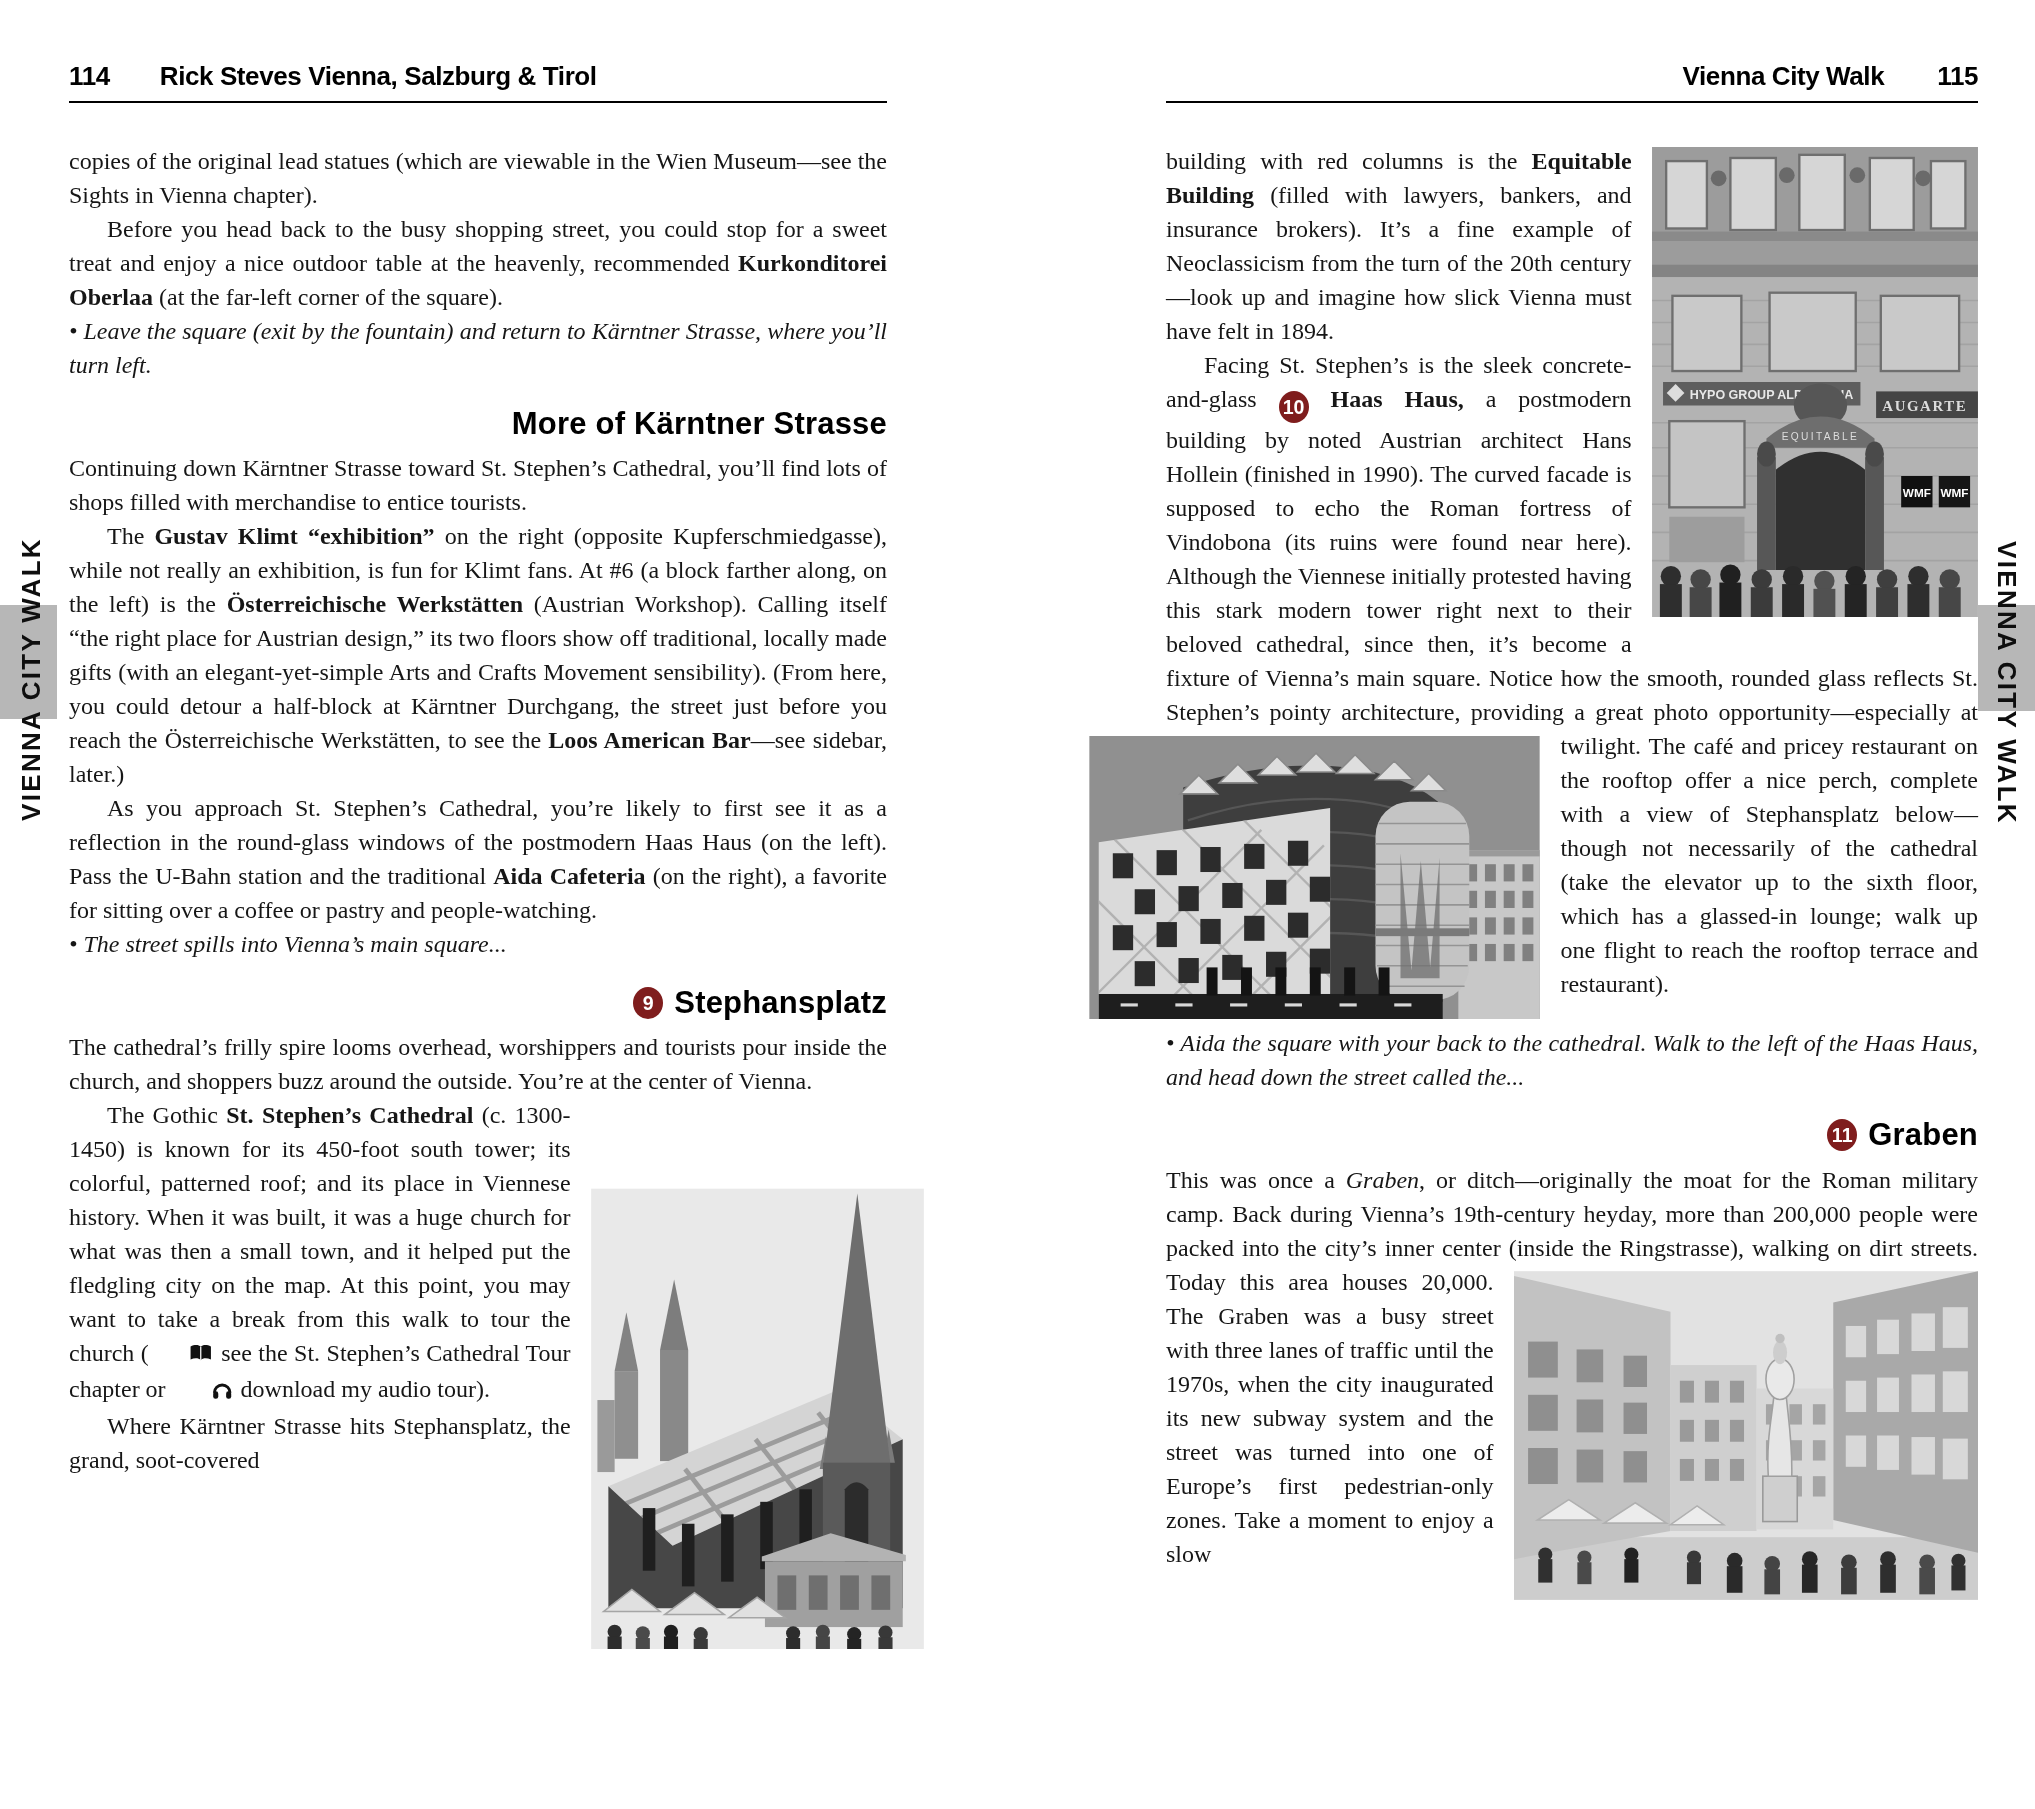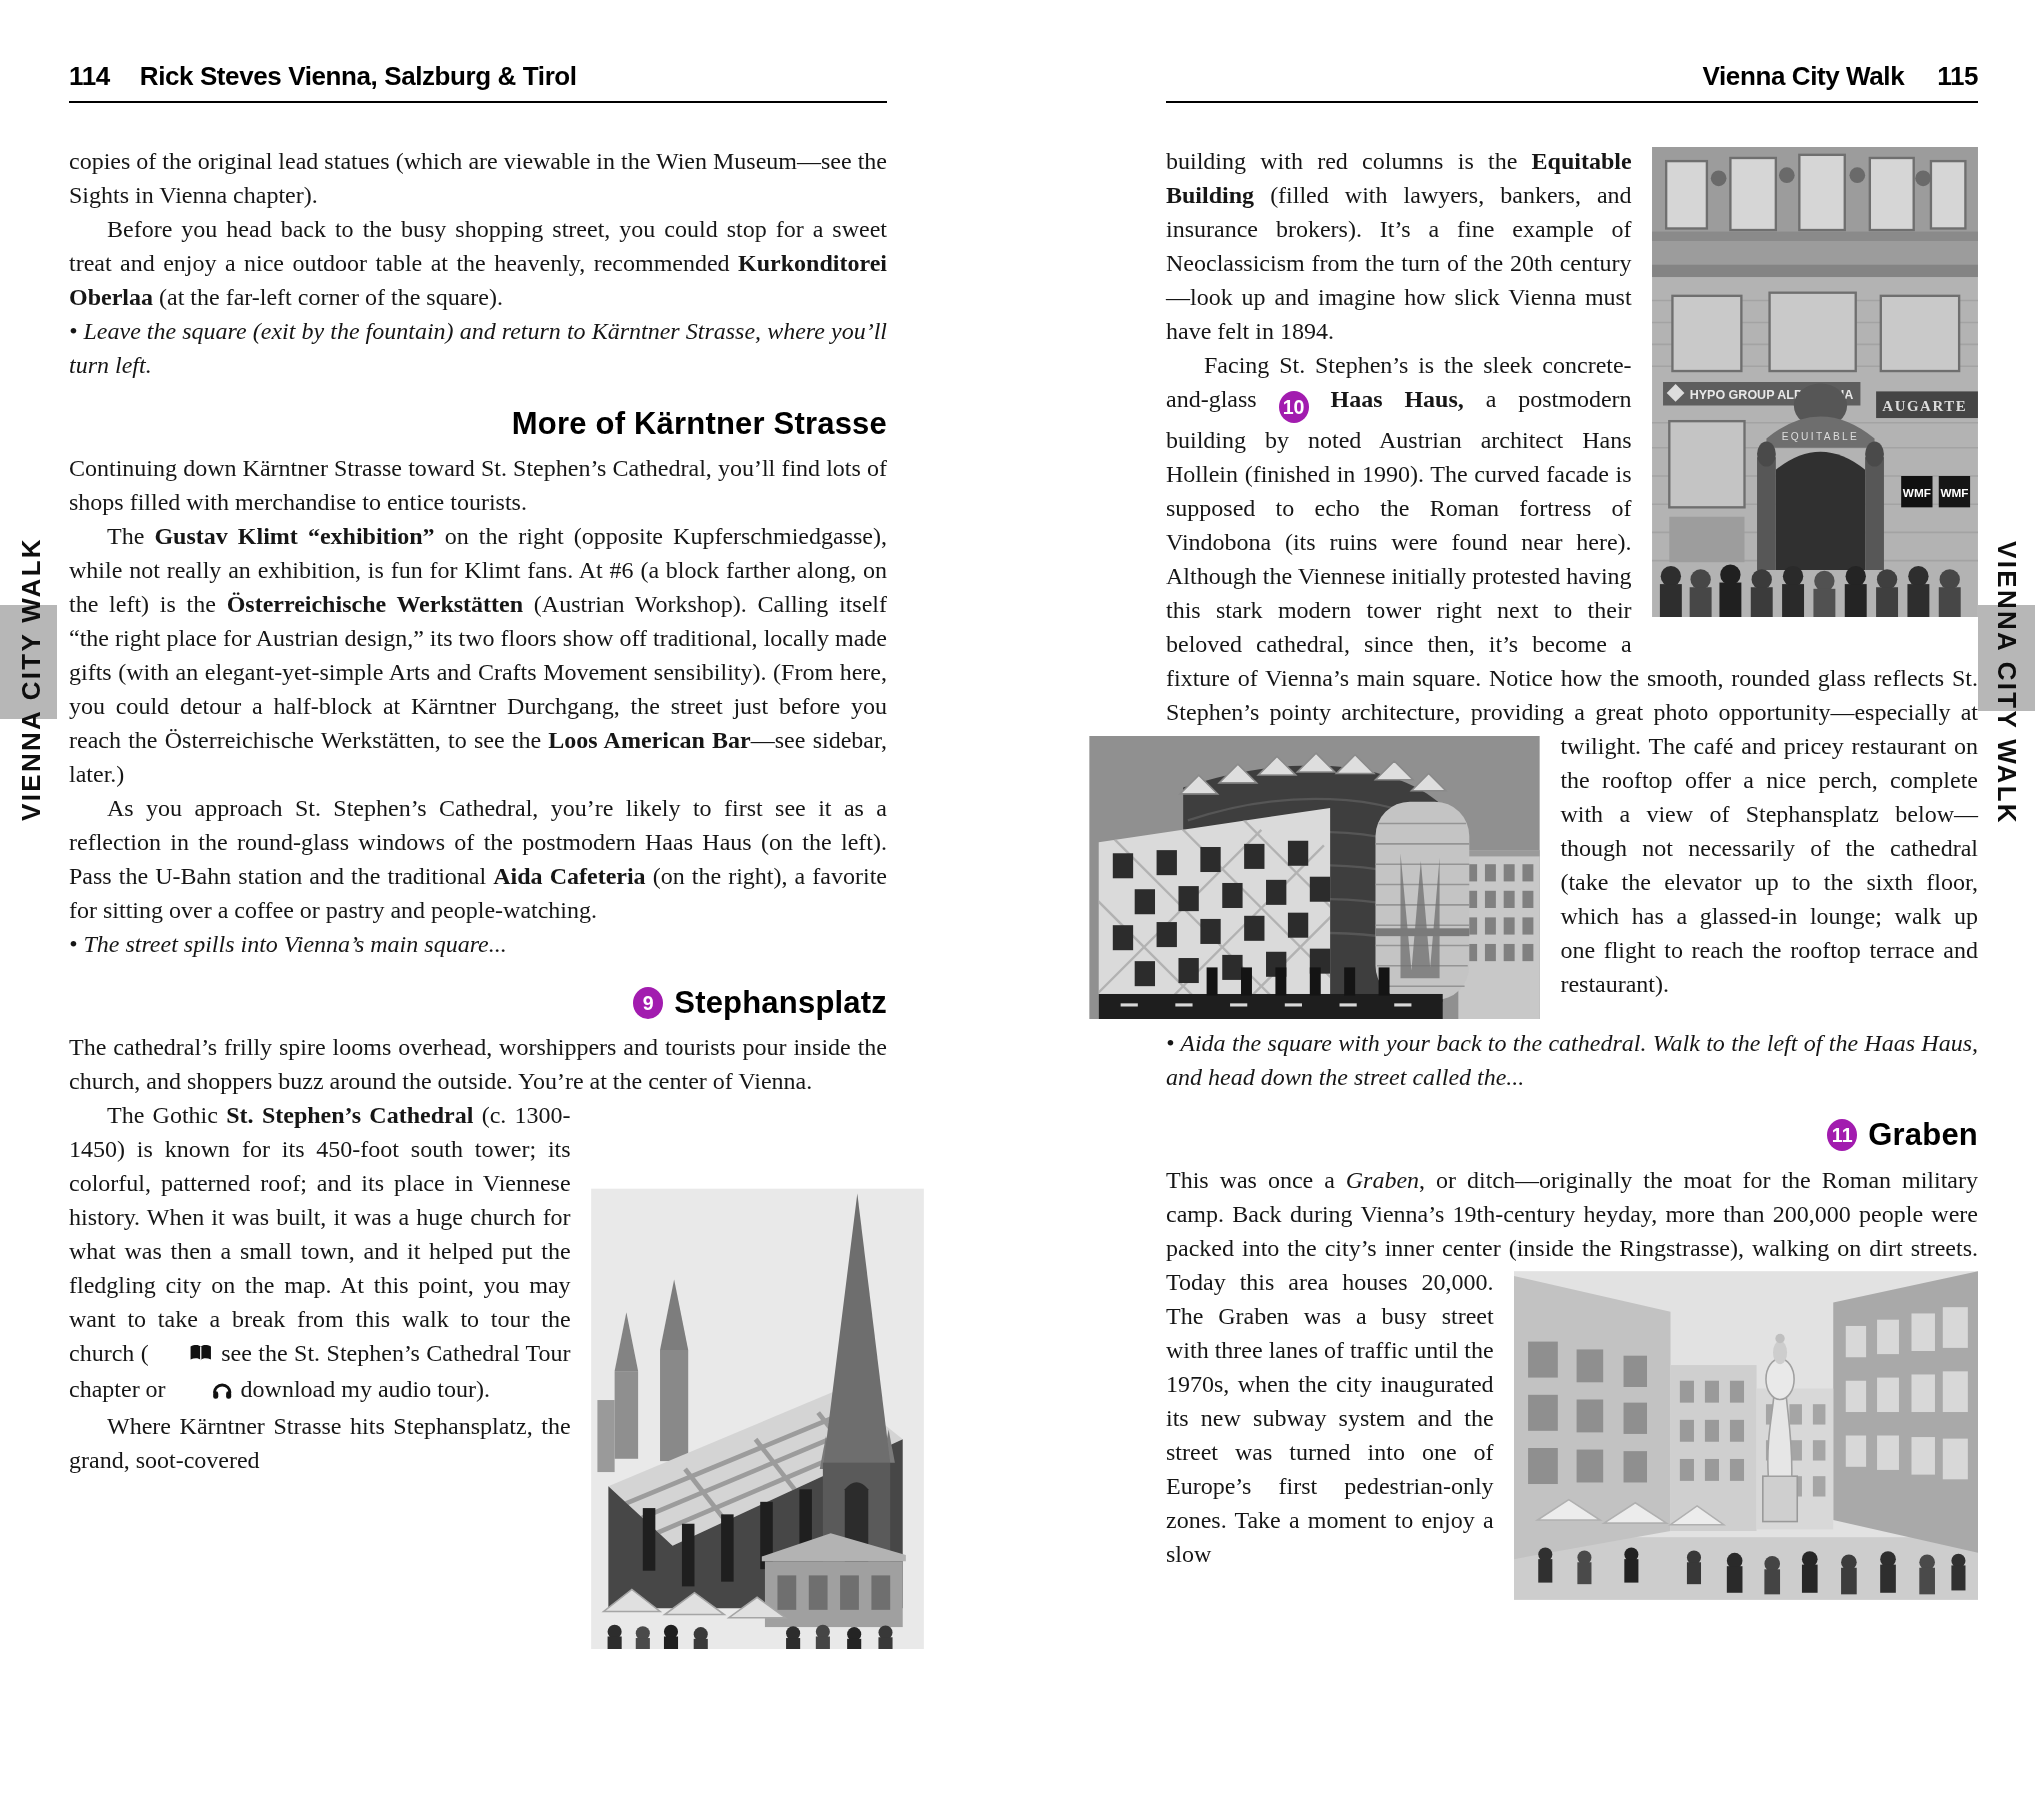--- a/index.html
+++ b/index.html
@@ -11,34 +11,34 @@
   .tab-bg.right{left:1978px;top:605px;width:57px;height:106px;}
   .tab-text{position:absolute;white-space:nowrap;font-family:"Liberation Sans",sans-serif;
             font-weight:bold;font-size:26px;letter-spacing:2.3px;color:#0e0e0e;}
   .tab-text.left{left:31px;top:679px;transform:translate(-50%,-50%) rotate(-90deg);}
   .tab-text.right{left:2006px;top:683px;transform:translate(-50%,-50%) rotate(90deg);}
   
   .page{position:absolute;top:61px;}
   .page.lp{left:69px;width:818px;}
   .page.rp{left:1166px;width:812px;}
   .runhead{display:flex;align-items:baseline;border-bottom:2.3px solid #000;padding-bottom:9.4px;
-           font-family:"Liberation Sans",sans-serif;font-weight:bold;font-size:26px;letter-spacing:-0.4px;color:#000;}
+           font-family:"Liberation Sans",sans-serif;font-weight:bold;font-size:26px;letter-spacing:-0.4px;color:#000;gap:20px;}
   .rp .runhead{justify-content:flex-end;}
   .lp .pagenum{margin-right:30px;}
   .rp .pagenum{margin-left:33px;text-align:center;}
   .bodytext{margin-top:41px;font-size:24px;line-height:34px;text-align:justify;hyphens:auto;}
   p.b{margin:0;}
   p.ind{text-indent:38px;}
   p.it{font-style:italic;}
   .clear{clear:both;}
   b{font-weight:bold;}
   h2.h{font-family:"Liberation Sans",sans-serif;font-weight:bold;font-size:31px;line-height:36px;
        letter-spacing:0.2px;color:#000;margin:23.5px 0 9.4px 0;text-align:left;display:flex;align-items:center;gap:11px;justify-content:flex-end;}
   .badge{display:inline-flex;align-items:center;justify-content:center;flex:0 0 auto;
-         width:30px;height:32px;border-radius:50%;background:#a21caf;color:#fff;
+         width:30px;height:32px;border-radius:50%;background:#7f1d1d;color:#fff;
          font-family:"Liberation Sans",sans-serif;font-weight:bold;font-size:19.6px;font-style:normal;}
   .badge.inb{vertical-align:-6.3px;text-indent:0;}
   
   svg.ph{shape-rendering:auto;}
   .ph-cath{float:right;margin:3.1px -37px 0 20.4px;}
   .ph-eq{float:right;margin:3.1px 0 11px 20.4px;}
   .ph-haas{float:left;margin:7.8px 20.4px 6.3px -77px;}
   .ph-graben{float:right;margin:6.3px 0 0 20.4px;}
   .ic{display:inline-block;vertical-align:-2.3px;margin:0 2.3px;}
 </style>

